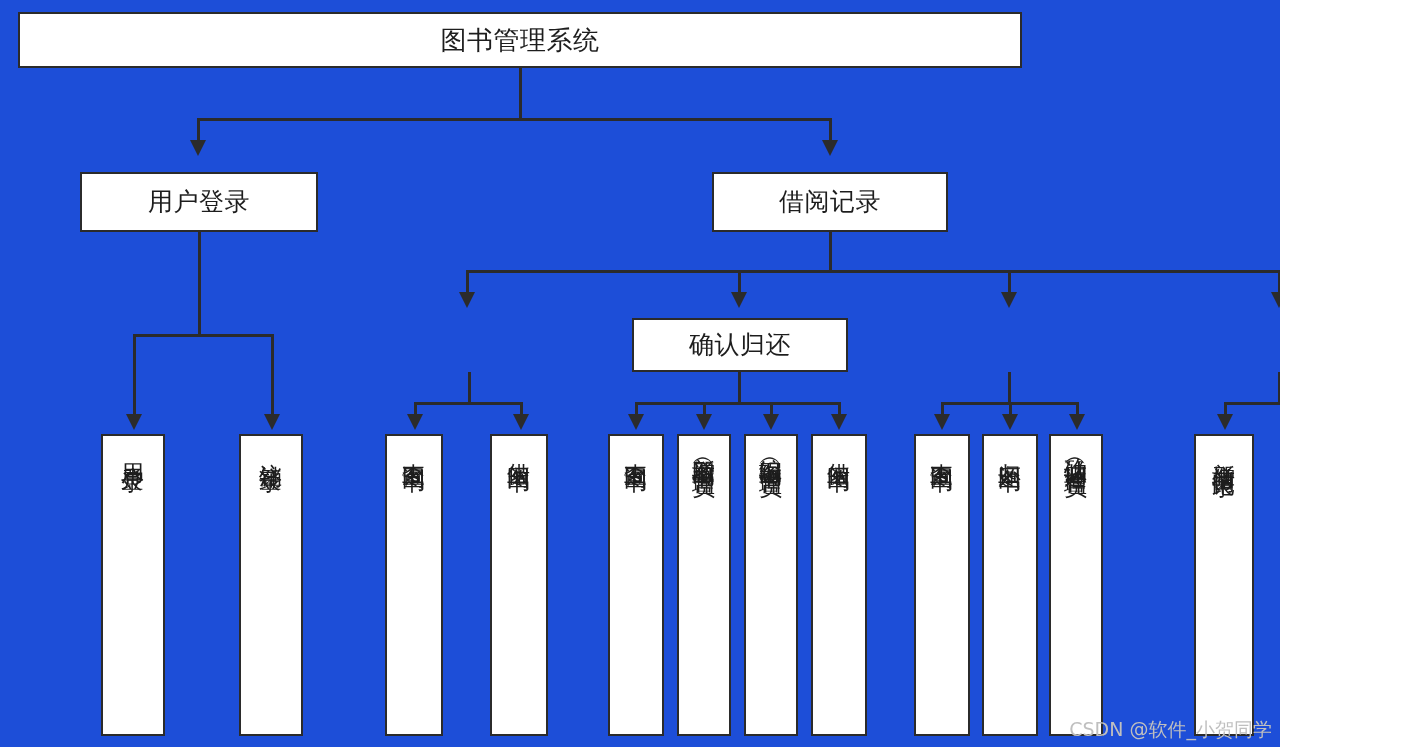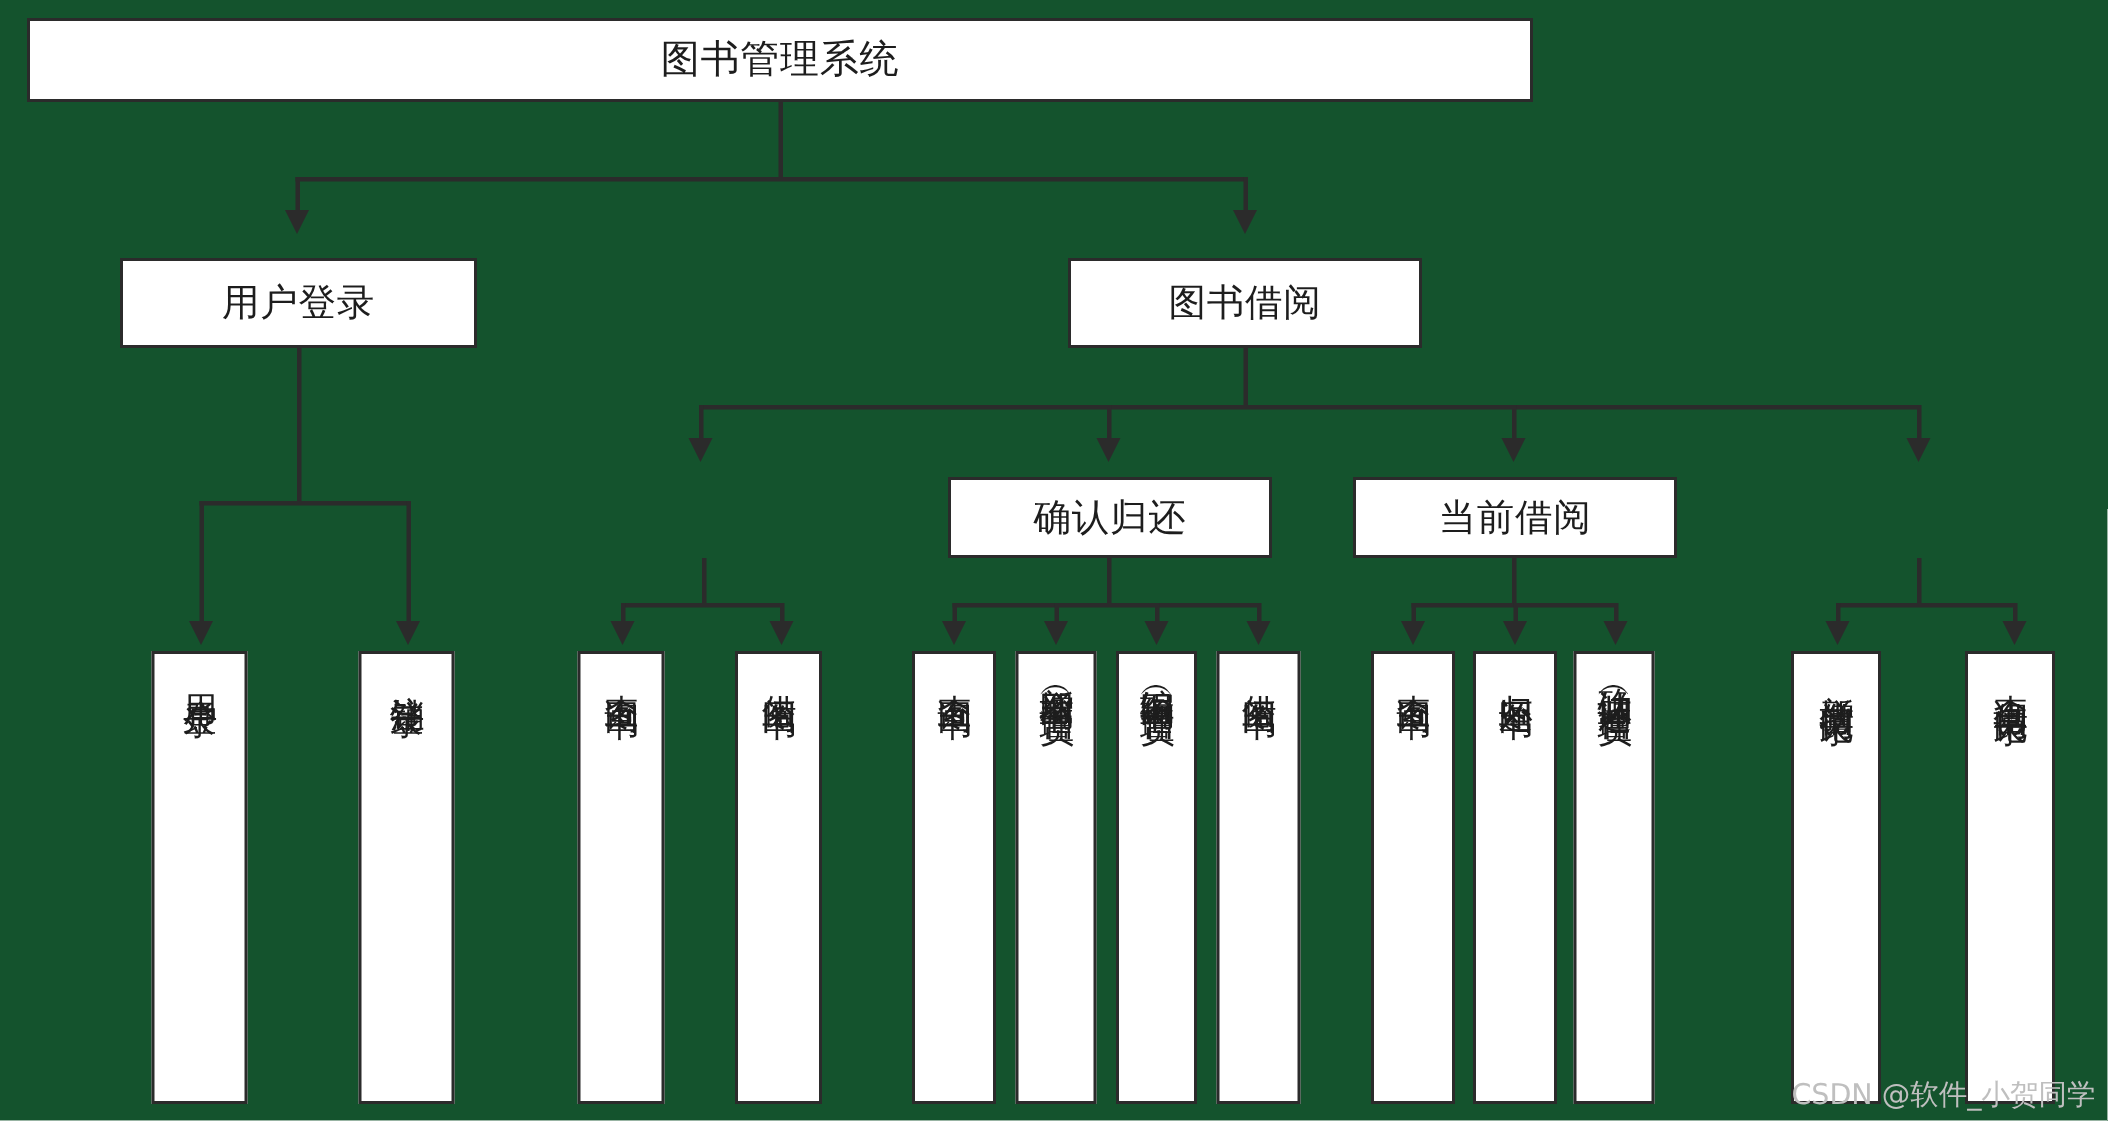--- a/index.html
+++ b/index.html
@@ -5,23 +5,23 @@
   html, body {
     margin: 0;
     padding: 0;
     background: #ffffff;
   }
   body {
     font-family: "DejaVu Sans", "Liberation Sans", sans-serif;
   }
   #canvas {
     position: relative;
-    width: 1405px;
+    width: 1280px;
     height: 747px;
-    background: #14532d;
+    background: #1d4ed8;
     overflow: hidden;
   }
   
   .node {
     position: absolute;
     box-sizing: border-box;
     border: 2.5px solid #2b2b2b;
     background: #ffffff;
     display: flex;
     align-items: center;
@@ -105,21 +105,21 @@
   <div class="arrow" style="left:190px; top:140px;"></div>
 
   <div class="vline" style="left:829px; top:118px; height:26px;"></div>
   <div class="arrow" style="left:822px; top:140px;"></div>
 
   <div class="node horiz" style="left:80px; top:172px; width:238px; height:60px;">
     <span class="label">用户登录</span>
   </div>
 
   <div class="node horiz" style="left:712px; top:172px; width:236px; height:60px;">
-    <span class="label">图书借阅</span>
+    <span class="label">借阅记录</span>
   </div>
 
   <div class="vline" style="left:198px; top:232px; height:104px;"></div>
   <div class="hline" style="left:133px; top:334px; width:140px;"></div>
   <div class="vline" style="left:133px; top:334px; height:84px;"></div>
   <div class="arrow" style="left:126px; top:414px;"></div>
   <div class="vline" style="left:271px; top:334px; height:84px;"></div>
   <div class="arrow" style="left:264px; top:414px;"></div>
 
   <div class="vline" style="left:829px; top:232px; height:40px;"></div>
@@ -135,23 +135,20 @@
   <div class="arrow" style="left:1001px; top:292px;"></div>
 
   <div class="vline" style="left:1278px; top:270px; height:26px;"></div>
   <div class="arrow" style="left:1271px; top:292px;"></div>
 
 
   <div class="node horiz" style="left:632px; top:318px; width:216px; height:54px;">
     <span class="label">确认归还</span>
   </div>
 
-  <div class="node horiz" style="left:902px; top:318px; width:216px; height:54px;">
-    <span class="label">当前借阅</span>
-  </div>
 
 
   <div class="vline" style="left:468px; top:372px; height:32px;"></div>
   <div class="hline" style="left:414px; top:402px; width:108px;"></div>
   <div class="vline" style="left:414px; top:402px; height:16px;"></div>
   <div class="arrow" style="left:407px; top:414px;"></div>
   <div class="vline" style="left:520px; top:402px; height:16px;"></div>
   <div class="arrow" style="left:513px; top:414px;"></div>
 
   <div class="vline" style="left:738px; top:372px; height:32px;"></div>

